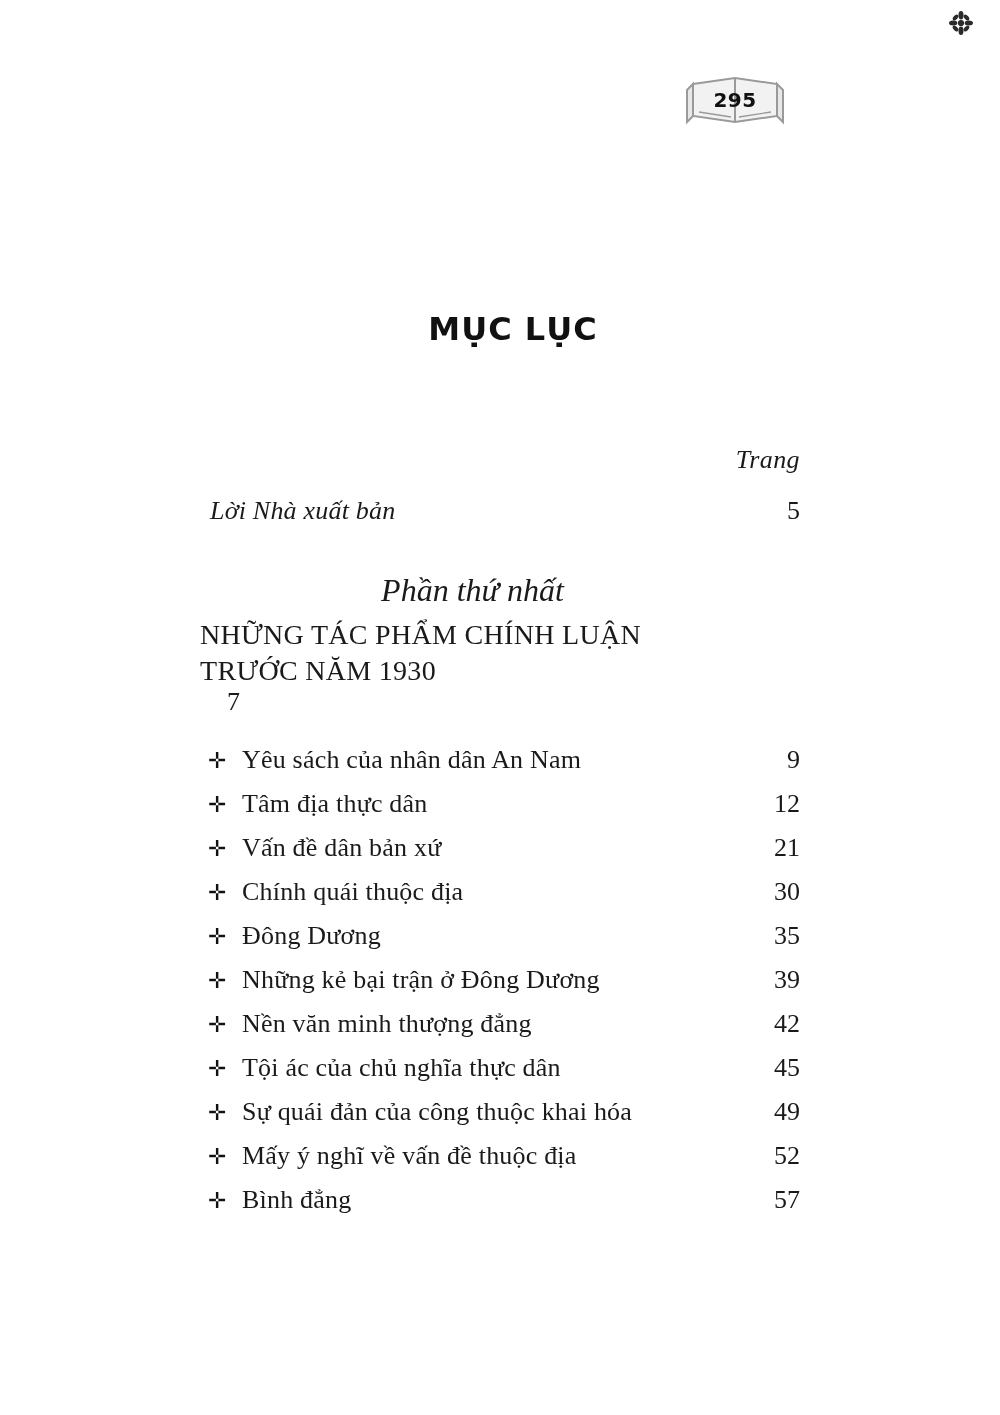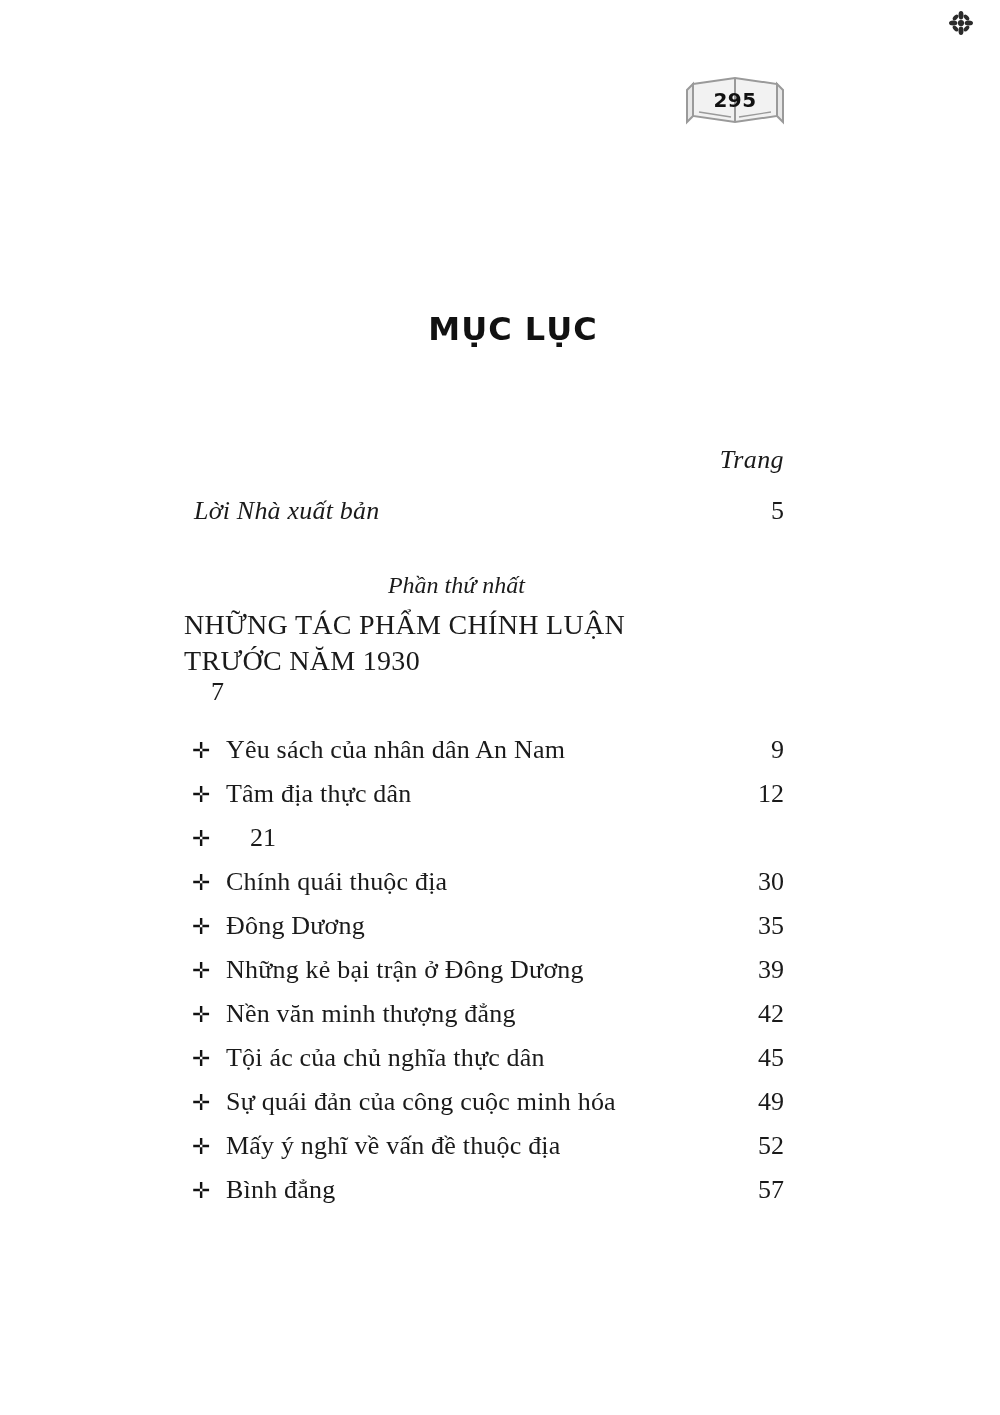--- a/index.html
+++ b/index.html
@@ -65,21 +65,21 @@
     font-weight: bold;
     font-size: 32px;
     letter-spacing: 1px;
     color: #111111;
   }
 
   
   .content {
     position: absolute;
     top: 445px;
-    left: 184px;
+    left: 200px;
     width: 600px;
   }
 
   .trang-label {
     text-align: right;
     font-style: italic;
     font-size: 26px;
     padding-right: 0px;
     margin-bottom: 16px;
     letter-spacing: 0.4px;
@@ -107,21 +107,21 @@
     padding-left: 10px;
   }
   .front-entry { margin-bottom: 42px; gap: 30px; }
 
   .part-block {
     margin-bottom: 24px;
   }
   .part-subtitle {
     text-align: center;
     font-style: italic;
-    font-size: 24px;
+    font-size: 32px;
     margin-bottom: 10px;
     padding-right: 55px;
   }
   .part-title-line1 {
     text-align: left;
     font-size: 28px;
     letter-spacing: 0.3px;
     padding-right: 55px;
     margin-bottom: 4px;
   }
@@ -235,20 +235,21 @@
       </div>
 
       <div class="item-row">
         <span class="item-bullet">✛</span>
         <span class="item-label">Tâm địa thực dân</span>
         <span class="item-page">12</span>
       </div>
 
       <div class="item-row">
         <span class="item-bullet">✛</span>
+        <span class="item-label">Vấn đề dân bản xứ</span>
         <span class="item-page">21</span>
       </div>
 
       <div class="item-row">
         <span class="item-bullet">✛</span>
         <span class="item-label">Chính quái thuộc địa</span>
         <span class="item-page">30</span>
       </div>
 
       <div class="item-row">
@@ -270,21 +271,21 @@
       </div>
 
       <div class="item-row">
         <span class="item-bullet">✛</span>
         <span class="item-label">Tội ác của chủ nghĩa thực dân</span>
         <span class="item-page">45</span>
       </div>
 
       <div class="item-row">
         <span class="item-bullet">✛</span>
-        <span class="item-label">Sự quái đản của công cuộc minh hóa</span>
+        <span class="item-label">Sự quái đản của công thuộc khai hóa</span>
         <span class="item-page">49</span>
       </div>
 
       <div class="item-row">
         <span class="item-bullet">✛</span>
         <span class="item-label">Mấy ý nghĩ về vấn đề thuộc địa</span>
         <span class="item-page">52</span>
       </div>
 
       <div class="item-row">

